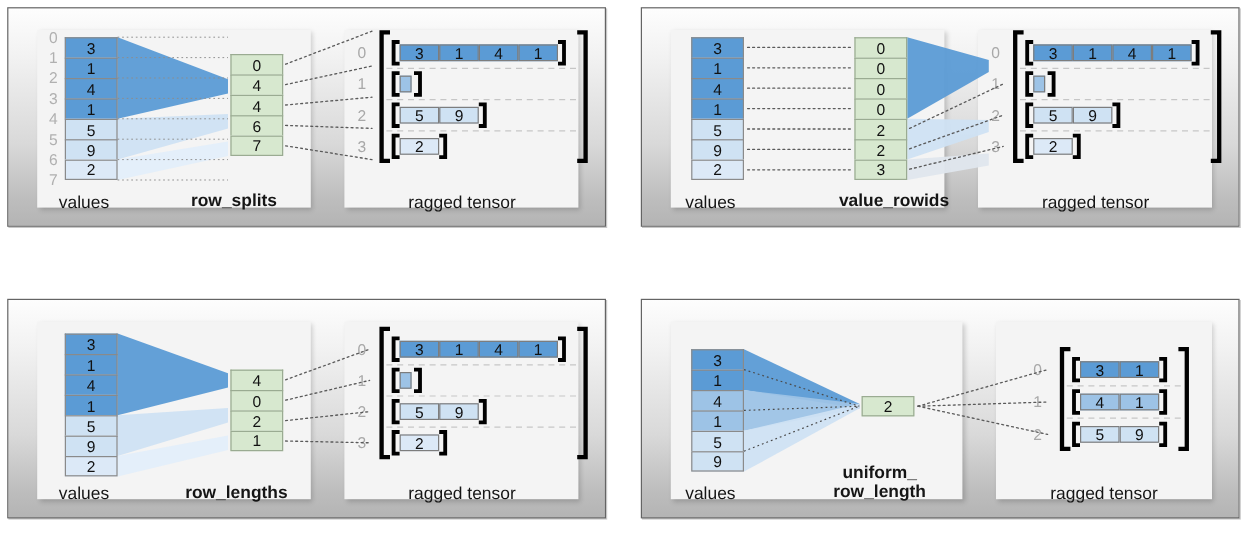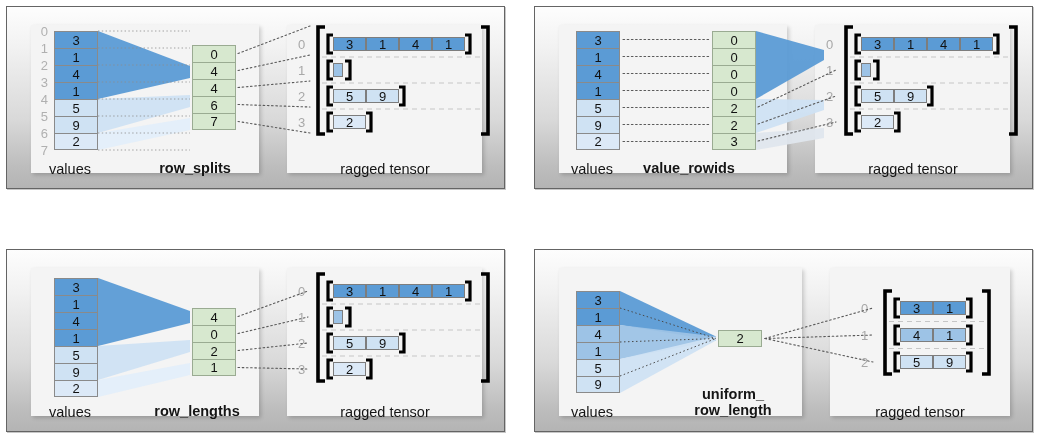--- a/index.html
+++ b/index.html
@@ -293,21 +293,21 @@
       <div class="col" style="left:712px;top:31px;width:44px;">
         <div class="cell green" style="height:17px;">0</div>
         <div class="cell green" style="height:17px;">0</div>
         <div class="cell green" style="height:17px;">0</div>
         <div class="cell green" style="height:17px;">0</div>
         <div class="cell green" style="height:17px;">2</div>
         <div class="cell green" style="height:17px;">2</div>
         <div class="cell green" style="height:17px;">3</div>
       </div>
       <div class="cap" style="left:552px;top:161px;width:80px;">values</div>
-      <div class="cap bold" style="left:627px;top:160px;width:124px;">value_rowids</div>
+      <div class="cap bold" style="left:683px;top:160px;width:124px;">value_rowids</div>
       <div class="cap" style="left:853px;top:161px;width:120px;">ragged tensor</div>
       <div class="rt-idx" style="left:826px;top:44px;">0</div>
       <div class="rt-cell" style="left:861px;top:37px;width:33px;height:14px;background:#5b9bd5;">3</div>
       <div class="rt-cell" style="left:894px;top:37px;width:33px;height:14px;background:#5b9bd5;">1</div>
       <div class="rt-cell" style="left:927px;top:37px;width:33px;height:14px;background:#5b9bd5;">4</div>
       <div class="rt-cell" style="left:960px;top:37px;width:33px;height:14px;background:#5b9bd5;">1</div>
       <div class="rt-idx" style="left:826px;top:70px;">1</div>
       <div class="rt-cell" style="left:861px;top:63px;width:10px;height:14px;background:#9dc3e6;"></div>
       <div class="rt-idx" style="left:826px;top:96px;">2</div>
       <div class="rt-cell" style="left:861px;top:89px;width:33px;height:14px;background:#cfe2f3;">5</div>

